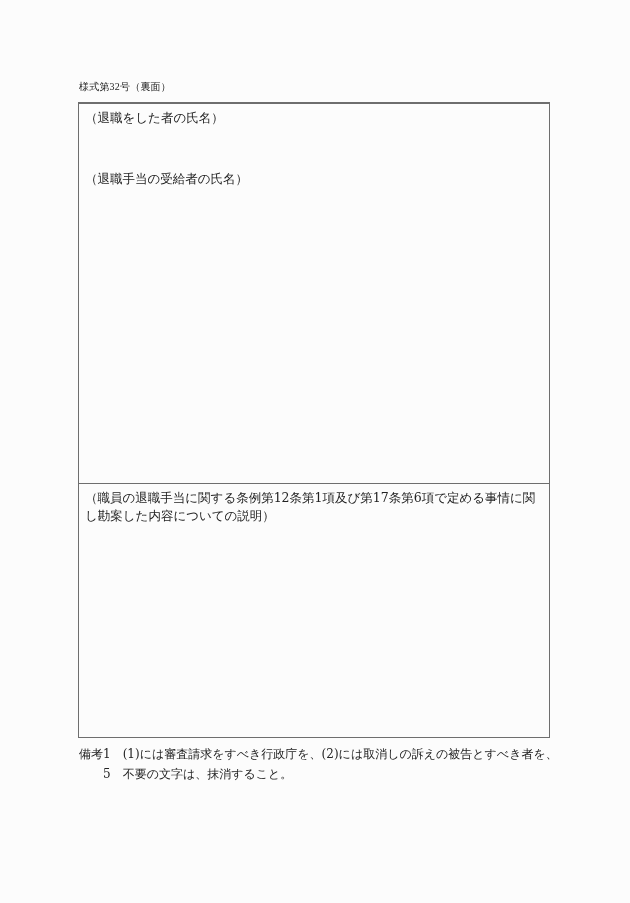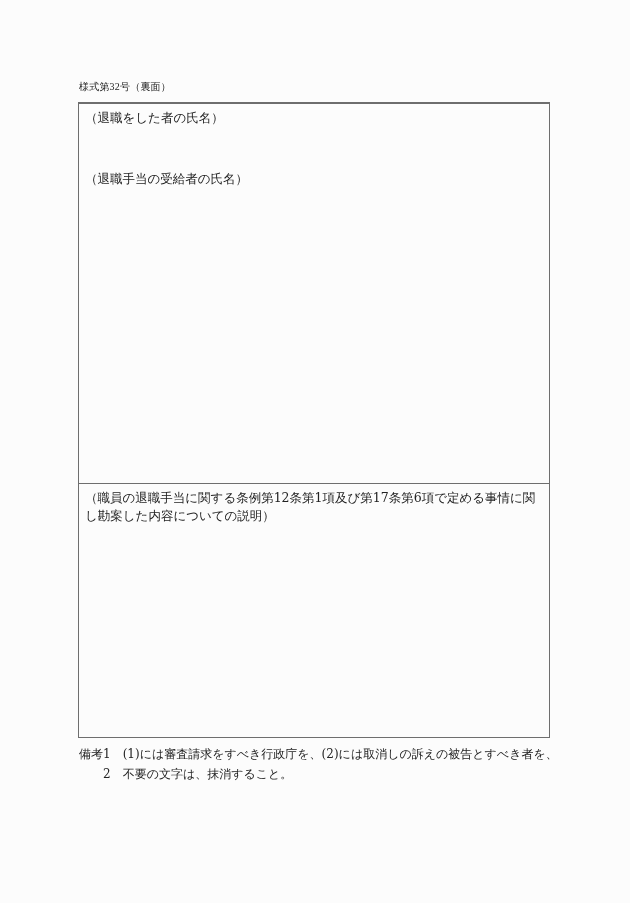--- a/index.html
+++ b/index.html
@@ -24,14 +24,14 @@
   <div class="cell" style="top:0; height:62px;">
     <span>（退職をした者の氏名）</span>
   </div>
   <div class="cell" style="top:380px; height:314px;">
     <span>（職員の退職手当に関する条例第12条第1項及び第17条第6項で定める事情に関し勘案した内容についての説明）</span>
   </div>
 </div>
 
 <div class="remarks">
   <div class="rline">備考1　(1)には審査請求をすべき行政庁を、(2)には取消しの訴えの被告とすべき者を、</div>
-  <div class="rline" style="padding-left:24px;">2　不要の文字は、抹消すること。</div>
+  <div class="rline" style="padding-left:24px;">5　不要の文字は、抹消すること。</div>
 </div>
 
 </body></html>

